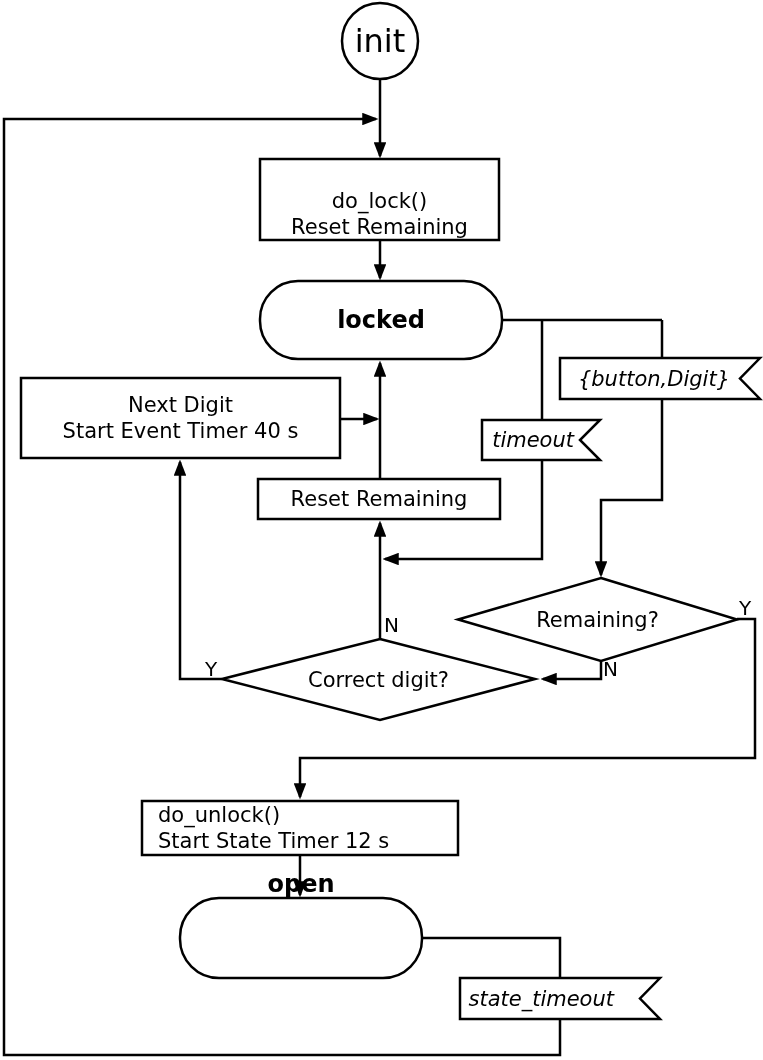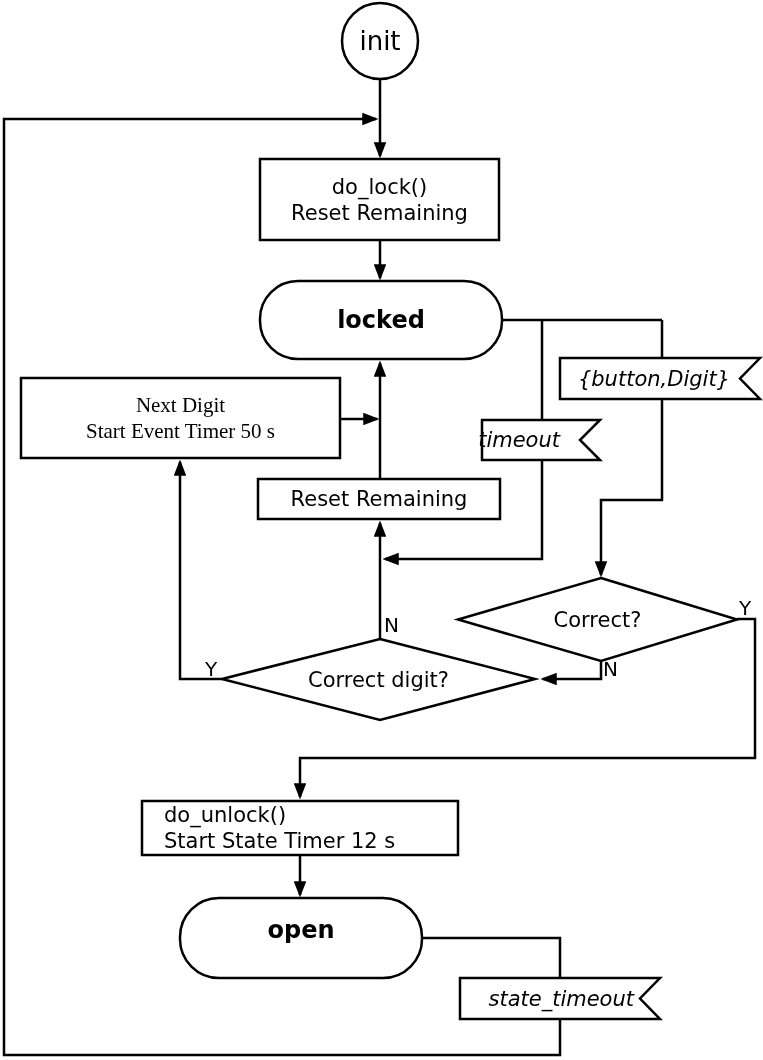--- a/index.html
+++ b/index.html
@@ -20,21 +20,21 @@
     justify-content:center;
     font-size:21px;
     line-height:26px;
     text-align:center;
     white-space:nowrap;
     pointer-events:none;
   }
   .lbl.right{align-items:flex-end;text-align:left;font-style:italic;}
   .lbl.left{align-items:flex-start;text-align:left;}
   .state-lbl{font-weight:bold;font-size:24px;}
-  .init-lbl{font-size:26px;}
+  .init-lbl{font-size:32px;}
   .flag-lbl{font-style:italic;}
   .yn-lbl{font-size:20px;line-height:20px;}
 </style>
 </head>
 <body>
 
 <div id="stage">
 
   <svg id="wires" width="763" height="1060" viewBox="0 0 763 1060">
     <defs>
@@ -72,49 +72,49 @@
       <polygon points="601,578 737,619.5 601,661 458,619.5"></polygon>
       <polygon points="380,639 535,679 380,720 222,679"></polygon>
       <rect x="142" y="801" width="316" height="54"></rect>
       <rect x="180" y="898" width="242" height="80" rx="39" ry="39"></rect>
       <polygon points="460,978 660,978 640,998.5 660,1019 460,1019"></polygon>
     </g>
   </svg>
 
   <div class="lbl init-lbl" style="left:340px;top:3px;width:80px;height:76px;">init</div>
 
-  <div class="lbl" style="left:260px;top:159px;width:239px;height:81px;">
+  <div class="lbl" style="left:260px;top:159px;width:239px;height:81px;justify-content:flex-end;">
     <div>do_lock()</div>
     <div>Reset Remaining</div>
   </div>
 
   <div class="lbl state-lbl" style="left:260px;top:281px;width:242px;height:78px;">locked</div>
 
-  <div class="lbl" style="left:21px;top:378px;width:319px;height:80px;font-family:Liberation Serif, serif;">
+  <div class="lbl" style="left:21px;top:378px;width:319px;height:80px;">
     <div>Next Digit</div>
-    <div>Start Event Timer 50 s</div>
+    <div>Start Event Timer 40 s</div>
   </div>
 
   <div class="lbl flag-lbl right" style="left:560px;top:358px;width:170px;height:41px;">{button,Digit}</div>
 
-  <div class="lbl flag-lbl right" style="left:468px;top:420px;width:92px;height:40px;">timeout</div>
+  <div class="lbl flag-lbl right" style="left:482px;top:420px;width:92px;height:40px;">timeout</div>
 
   <div class="lbl" style="left:258px;top:479px;width:242px;height:40px;">Reset Remaining</div>
 
-  <div class="lbl" style="left:458px;top:578px;width:279px;height:83px;">Correct?</div>
+  <div class="lbl" style="left:458px;top:578px;width:279px;height:83px;">Remaining?</div>
 
   <div class="lbl" style="left:222px;top:639px;width:313px;height:81px;">Correct digit?</div>
 
-  <div class="lbl left" style="left:142px;top:801px;width:316px;height:54px;padding-left:22px;box-sizing:border-box;">
+  <div class="lbl left" style="left:142px;top:801px;width:316px;height:54px;padding-left:16px;box-sizing:border-box;">
     <div>do_unlock()</div>
     <div>Start State Timer 12 s</div>
   </div>
 
-  <div class="lbl state-lbl" style="left:180px;top:898px;width:242px;height:64px;">open</div>
+  <div class="lbl state-lbl" style="left:180px;top:852px;width:242px;height:64px;">open</div>
 
-  <div class="lbl flag-lbl right" style="left:460px;top:978px;width:174px;height:41px;">state_timeout</div>
+  <div class="lbl flag-lbl right" style="left:440px;top:978px;width:174px;height:41px;">state_timeout</div>
 
   <div class="lbl yn-lbl" style="left:739px;top:598px;">Y</div>
   <div class="lbl yn-lbl" style="left:603px;top:659px;">N</div>
   <div class="lbl yn-lbl" style="left:205px;top:659px;">Y</div>
   <div class="lbl yn-lbl" style="left:384px;top:615px;">N</div>
 
 </div>
 
 </body></html>

